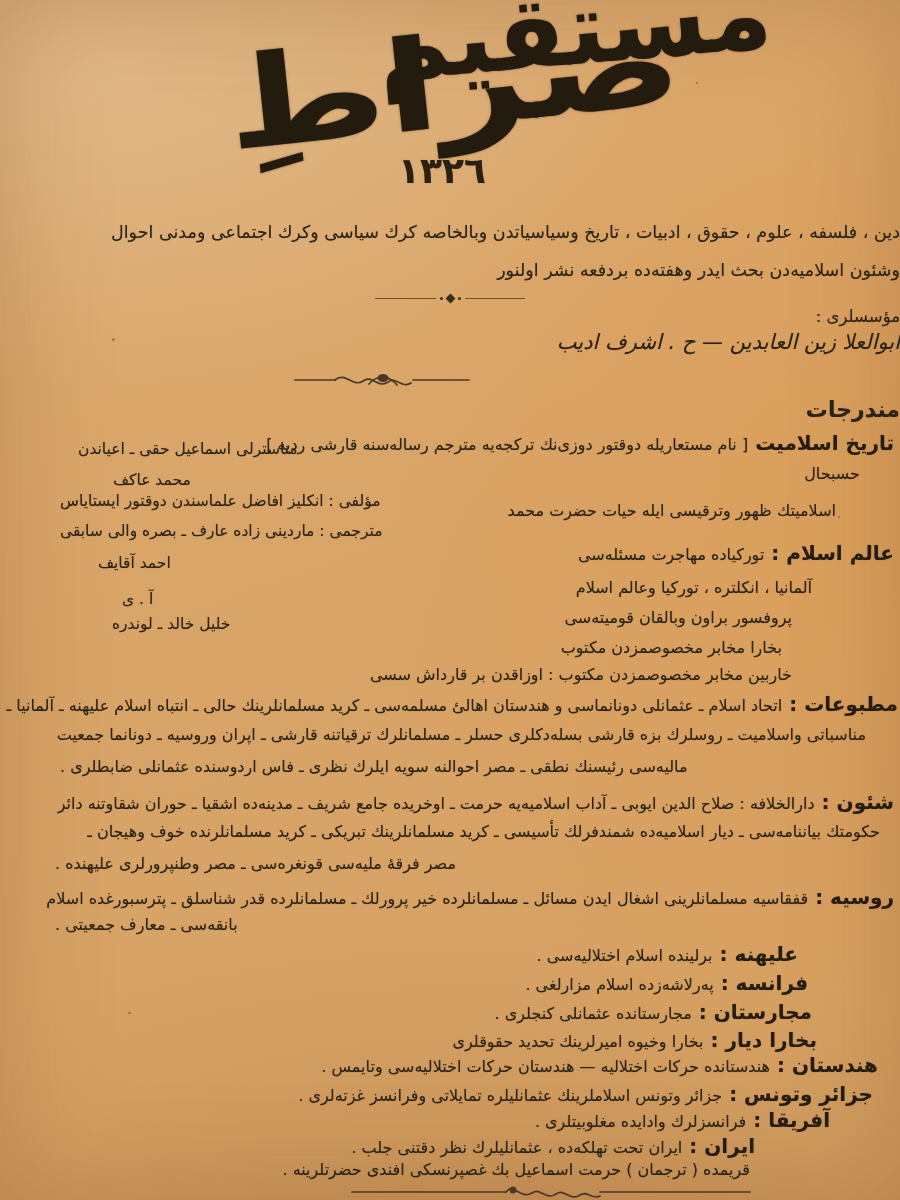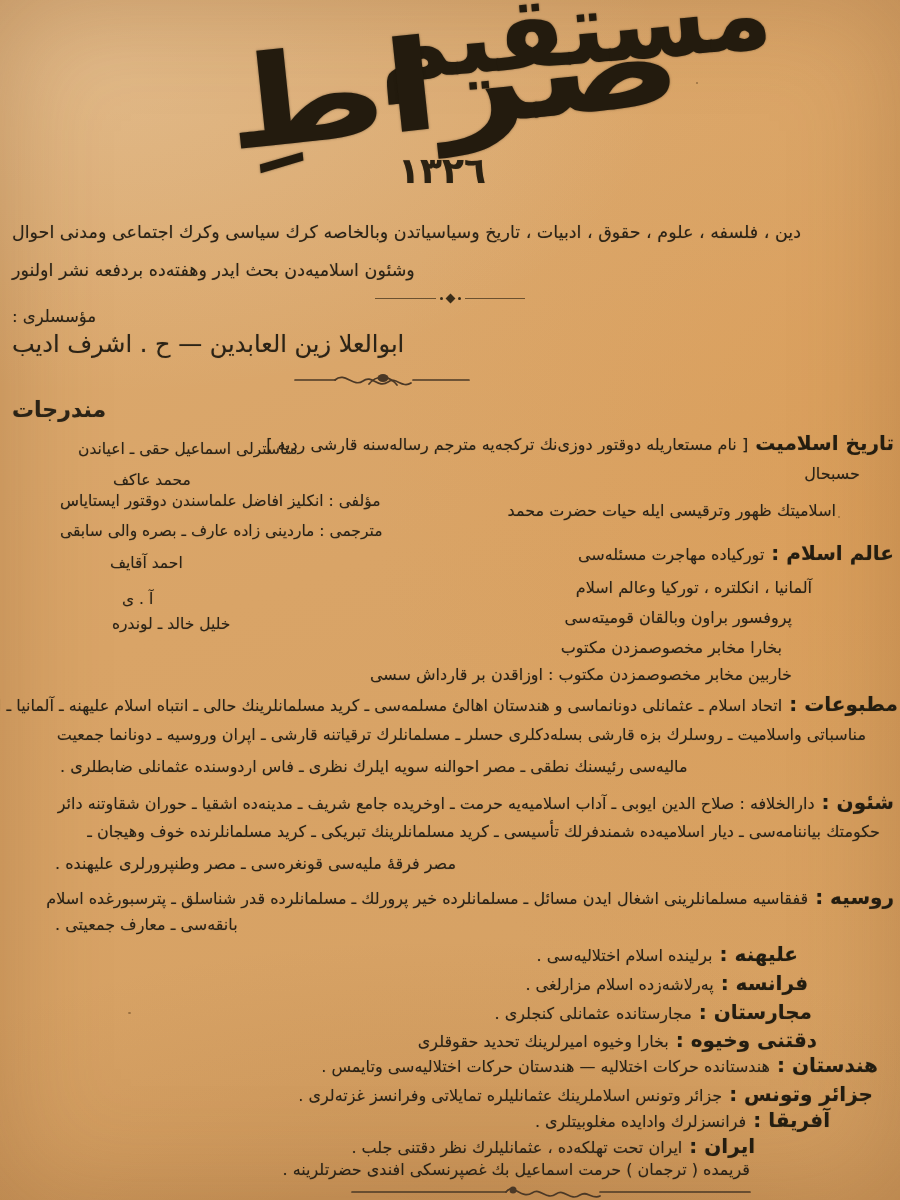--- a/index.html
+++ b/index.html
@@ -32,24 +32,24 @@
     position:absolute;top:44px;left:-4px;
     font-size:126px;font-weight:bold;color:#231b0e;line-height:1;
     transform:rotate(-6deg) scaleX(1.22);transform-origin:left center;
     text-shadow:0 0 2px rgba(30,22,10,.5);
   }
   .pub-year{
     position:absolute;top:150px;left:350px;
     font-size:36px;font-weight:bold;color:#2a2112;letter-spacing:7px;margin-left:48px;
   }
 
-  .centerline{position:absolute;left:12px;right:0;text-align:left;direction:rtl;}
+  .centerline{position:absolute;left:2px;right:0;text-align:right;direction:rtl;}
   .sub{font-size:17.5px;}
   .founders-label{font-size:16.5px;}
-  .founders{font-size:24px;}
+  .founders{font-size:21px;font-style:italic;}
   .toc-head{font-size:22px;font-weight:bold;}
 
   
   .rule1{position:absolute;top:295px;left:50%;transform:translateX(-50%);
     width:150px;display:flex;align-items:center;gap:4px;}
   .rule1 .hline{height:1px;background:rgba(70,52,28,.75);flex:1;}
   .rule1 .dia{width:7px;height:7px;background:#3a2c18;transform:rotate(45deg);}
   .rule1 .dot{width:3px;height:3px;border-radius:50%;background:#3a2c18;}
 
   .flourish{stroke:#4a3826;fill:none;stroke-width:1.7;stroke-linecap:round;}
@@ -115,21 +115,21 @@
 
 <div class="toc-author ink" style="top:492px;left:60px;">مؤلفى : انكليز افاضل علماسندن دوقتور ايستاياس</div>
 <div class="toc-title ink" style="top:501px;right:64px;">
   <span>اسلاميتك ظهور وترقيسى ايله حيات حضرت محمد</span>
 </div>
 <div class="toc-author ink" style="top:522px;left:60px;">مترجمى : ماردينى زاده عارف ـ بصره والى سابقى</div>
 
 <div class="toc-title ink" style="top:541px;right:6px;">
   <span class="lbl">عالم اسلام :</span><span>توركياده مهاجرت مسئله‌سى</span>
 </div>
-<div class="toc-author ink" style="top:554px;left:98px;margin-left:12px;">احمد آقايف</div>
+<div class="toc-author ink" style="top:554px;left:98px;">احمد آقايف</div>
 
 <div class="toc-title ink" style="top:578px;right:88px;">
   <span>آلمانيا ، انكلتره ، توركيا وعالم اسلام</span>
 </div>
 <div class="toc-author ink" style="top:590px;left:122px;">آ . ى</div>
 
 <div class="toc-title ink" style="top:608px;right:108px;">
   <span>پروفسور براون وبالقان قوميته‌سى</span>
 </div>
 <div class="toc-author ink" style="top:615px;left:112px;">خليل خالد ـ لوندره</div>
@@ -162,21 +162,21 @@
 <div class="secline ink" style="top:942px;right:102px;">
   <span class="lbl">عليهنه :</span><span>برلينده اسلام اختلاليه‌سى .</span>
 </div>
 <div class="secline ink" style="top:971px;right:92px;">
   <span class="lbl">فرانسه :</span><span>په‌رلاشه‌زده اسلام مزارلغى .</span>
 </div>
 <div class="secline ink" style="top:1000px;right:88px;">
   <span class="lbl">مجارستان :</span><span>مجارستانده عثمانلى كنجلرى .</span>
 </div>
 <div class="secline ink" style="top:1028px;right:83px;">
-  <span class="lbl">دقتنى وخيوه :</span><span>بخارا وخيوه اميرلرينك تحديد حقوقلرى</span>
+  <span class="lbl">بخارا ديار :</span><span>بخارا وخيوه اميرلرينك تحديد حقوقلرى</span>
 </div>
 <div class="secline ink" style="top:1053px;right:22px;margin-left:28px;">
   <span class="lbl">هندستان :</span><span>هندستانده حركات اختلاليه — هندستان حركات اختلاليه‌سى وتايمس .</span>
 </div>
 <div class="secline ink" style="top:1082px;right:27px;">
   <span class="lbl">جزائر وتونس :</span><span>جزائر وتونس اسلاملرينك عثمانليلره تمايلاتى وفرانسز غزته‌لرى .</span>
 </div>
 <div class="secline ink" style="top:1108px;right:70px;">
   <span class="lbl">آفريقا :</span><span>فرانسزلرك وادايده مغلوبيتلرى .</span>
 </div>

